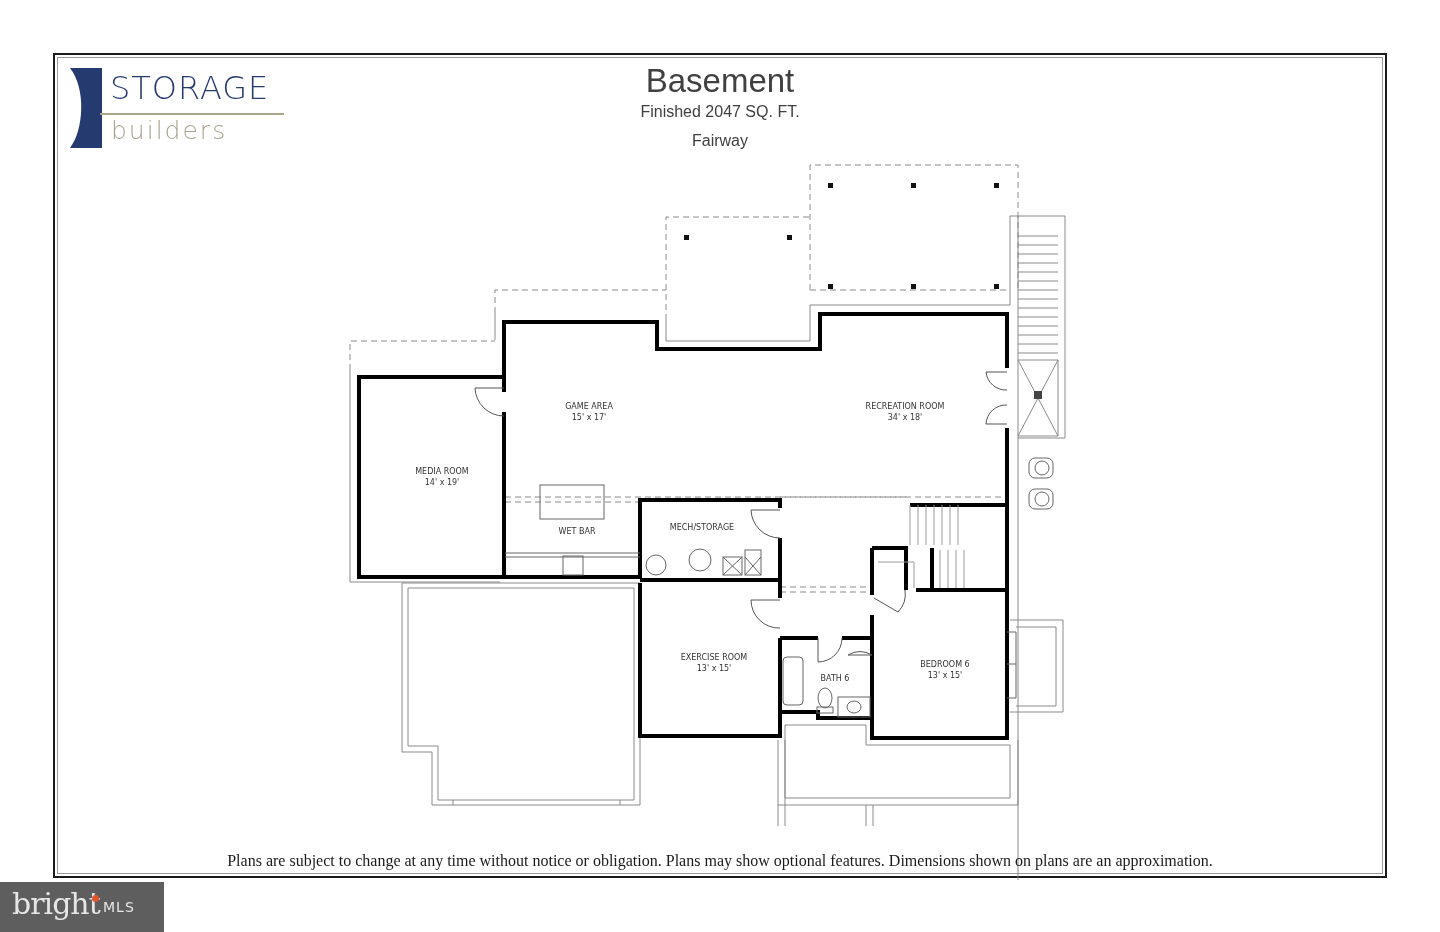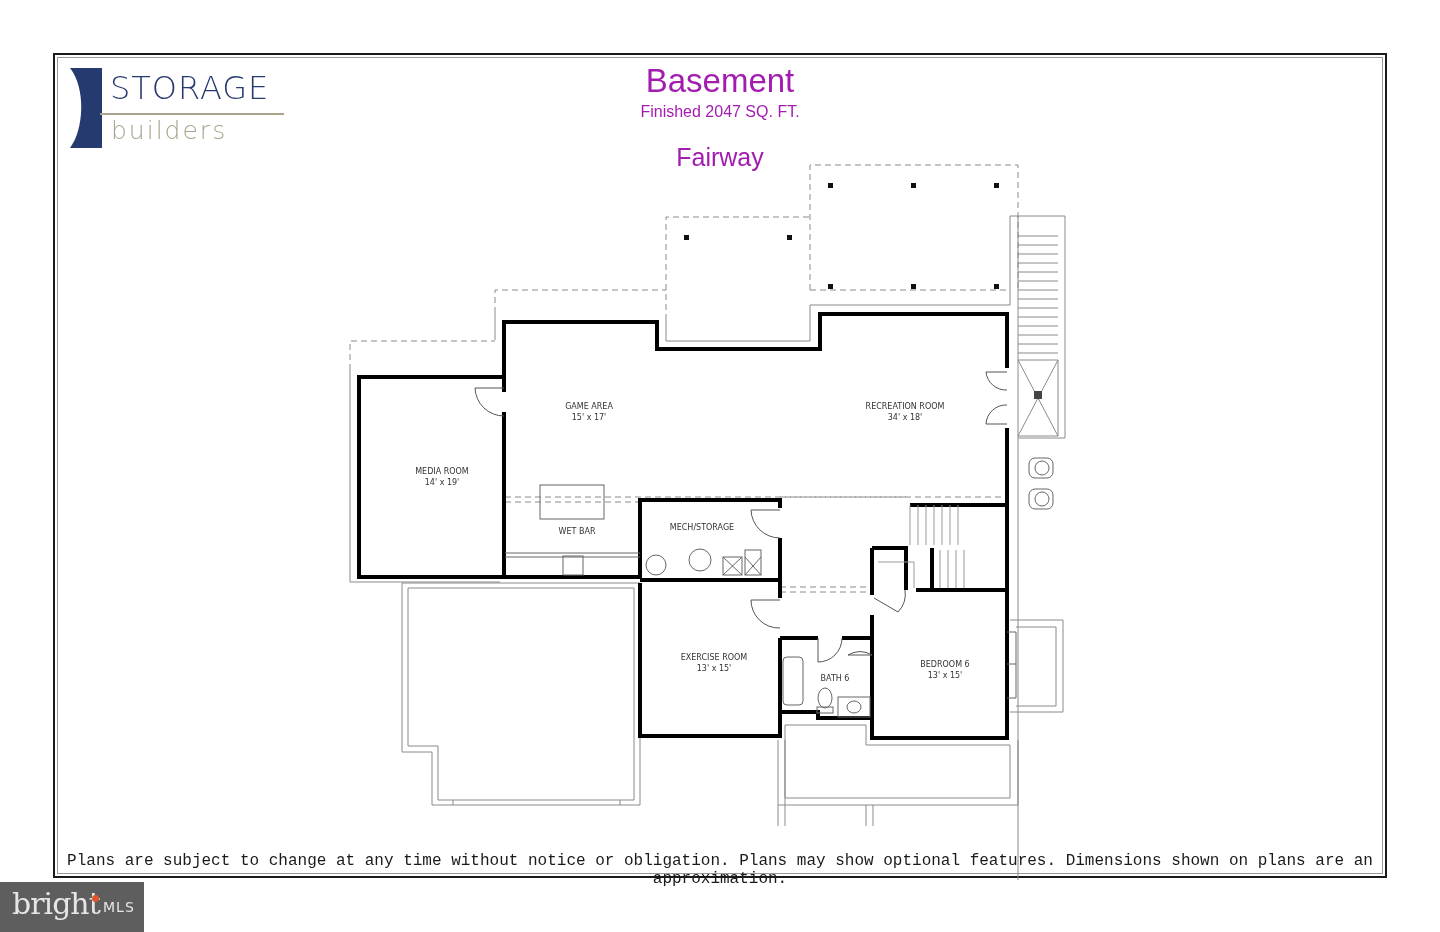--- a/index.html
+++ b/index.html
@@ -4,28 +4,28 @@
   <style>
     html, body { margin: 0; padding: 0; background: #ffffff; }
     body { width: 1440px; height: 932px; position: relative; overflow: hidden; font-family: "DejaVu Sans", sans-serif; }
     .frame-outer { position: absolute; left: 53px; top: 53px; width: 1334px; height: 825px; border: 2px solid #1a1a1a; box-sizing: border-box; }
     .frame-inner { position: absolute; left: 57px; top: 57px; width: 1326px; height: 817px; border: 1px solid #9a9a9a; box-sizing: border-box; }
     .logo { position: absolute; left: 66px; top: 68px; width: 230px; height: 82px; }
     .logo-mark { position: absolute; left: 0; top: 0; width: 36px; height: 80px; }
     .logo-name { position: absolute; left: 44px; top: 4px; font-family: "DejaVu Sans", sans-serif; font-weight: 300; font-size: 32px; letter-spacing: 1px; color: #253a6e; line-height: 1; }
     .logo-rule { position: absolute; left: 34px; top: 45px; width: 184px; height: 2px; background: #a8a48e; }
     .logo-sub { position: absolute; left: 45px; top: 50px; font-family: "DejaVu Sans", sans-serif; font-size: 25px; letter-spacing: 2px; color: #a8a48e; line-height: 1; font-weight: 300; }
-    .title-block { position: absolute; left: 570px; top: 62px; width: 300px; text-align: center; color: #a21caf; font-family: "Liberation Sans", sans-serif; }
+    .title-block { position: absolute; left: 570px; top: 62px; width: 300px; text-align: center; color: #404040; font-family: "Liberation Sans", sans-serif; }
     .title-main { font-size: 33px; line-height: 38px; }
     .title-sub { font-size: 16px; line-height: 24px; }
-    .title-model { font-size: 25px; line-height: 34px; margin-top: 16px; }
+    .title-model { font-size: 16px; line-height: 34px; }
     .plan { position: absolute; left: 0; top: 0; width: 1440px; height: 932px; }
     .room-label { font-family: "DejaVu Sans", sans-serif; font-size: 8px; fill: #333; text-anchor: middle; }
-    .disclaimer { position: absolute; left: 57px; width: 1326px; top: 852px; text-align: center; font-family: Liberation Mono, monospace; font-size: 16px; color: #1a1a1a; }
-    .mls-badge { position: absolute; left: 0; top: 882px; width: 144px; height: 50px; background: #5e5e5e; }
+    .disclaimer { position: absolute; left: 57px; width: 1326px; top: 852px; text-align: center; font-family: Liberation Serif, serif; font-size: 16px; color: #1a1a1a; }
+    .mls-badge { position: absolute; left: 0; top: 882px; width: 164px; height: 50px; background: #5e5e5e; }
     .mls-bright { position: absolute; left: 12px; top: 4px; font-family: "DejaVu Serif", serif; font-size: 30px; color: #e6e6e6; letter-spacing: -1px; }
     .mls-dot { position: absolute; left: 92px; top: 13px; width: 7px; height: 7px; border-radius: 50%; background: #e0542e; }
     .mls-text { position: absolute; left: 103px; top: 17px; font-family: "DejaVu Sans", sans-serif; font-size: 14px; color: #e6e6e6; letter-spacing: 1px; }
   </style>
 </head>
 <body>
 
 <div class="frame-outer"></div>
 <div class="frame-inner"></div>
 

